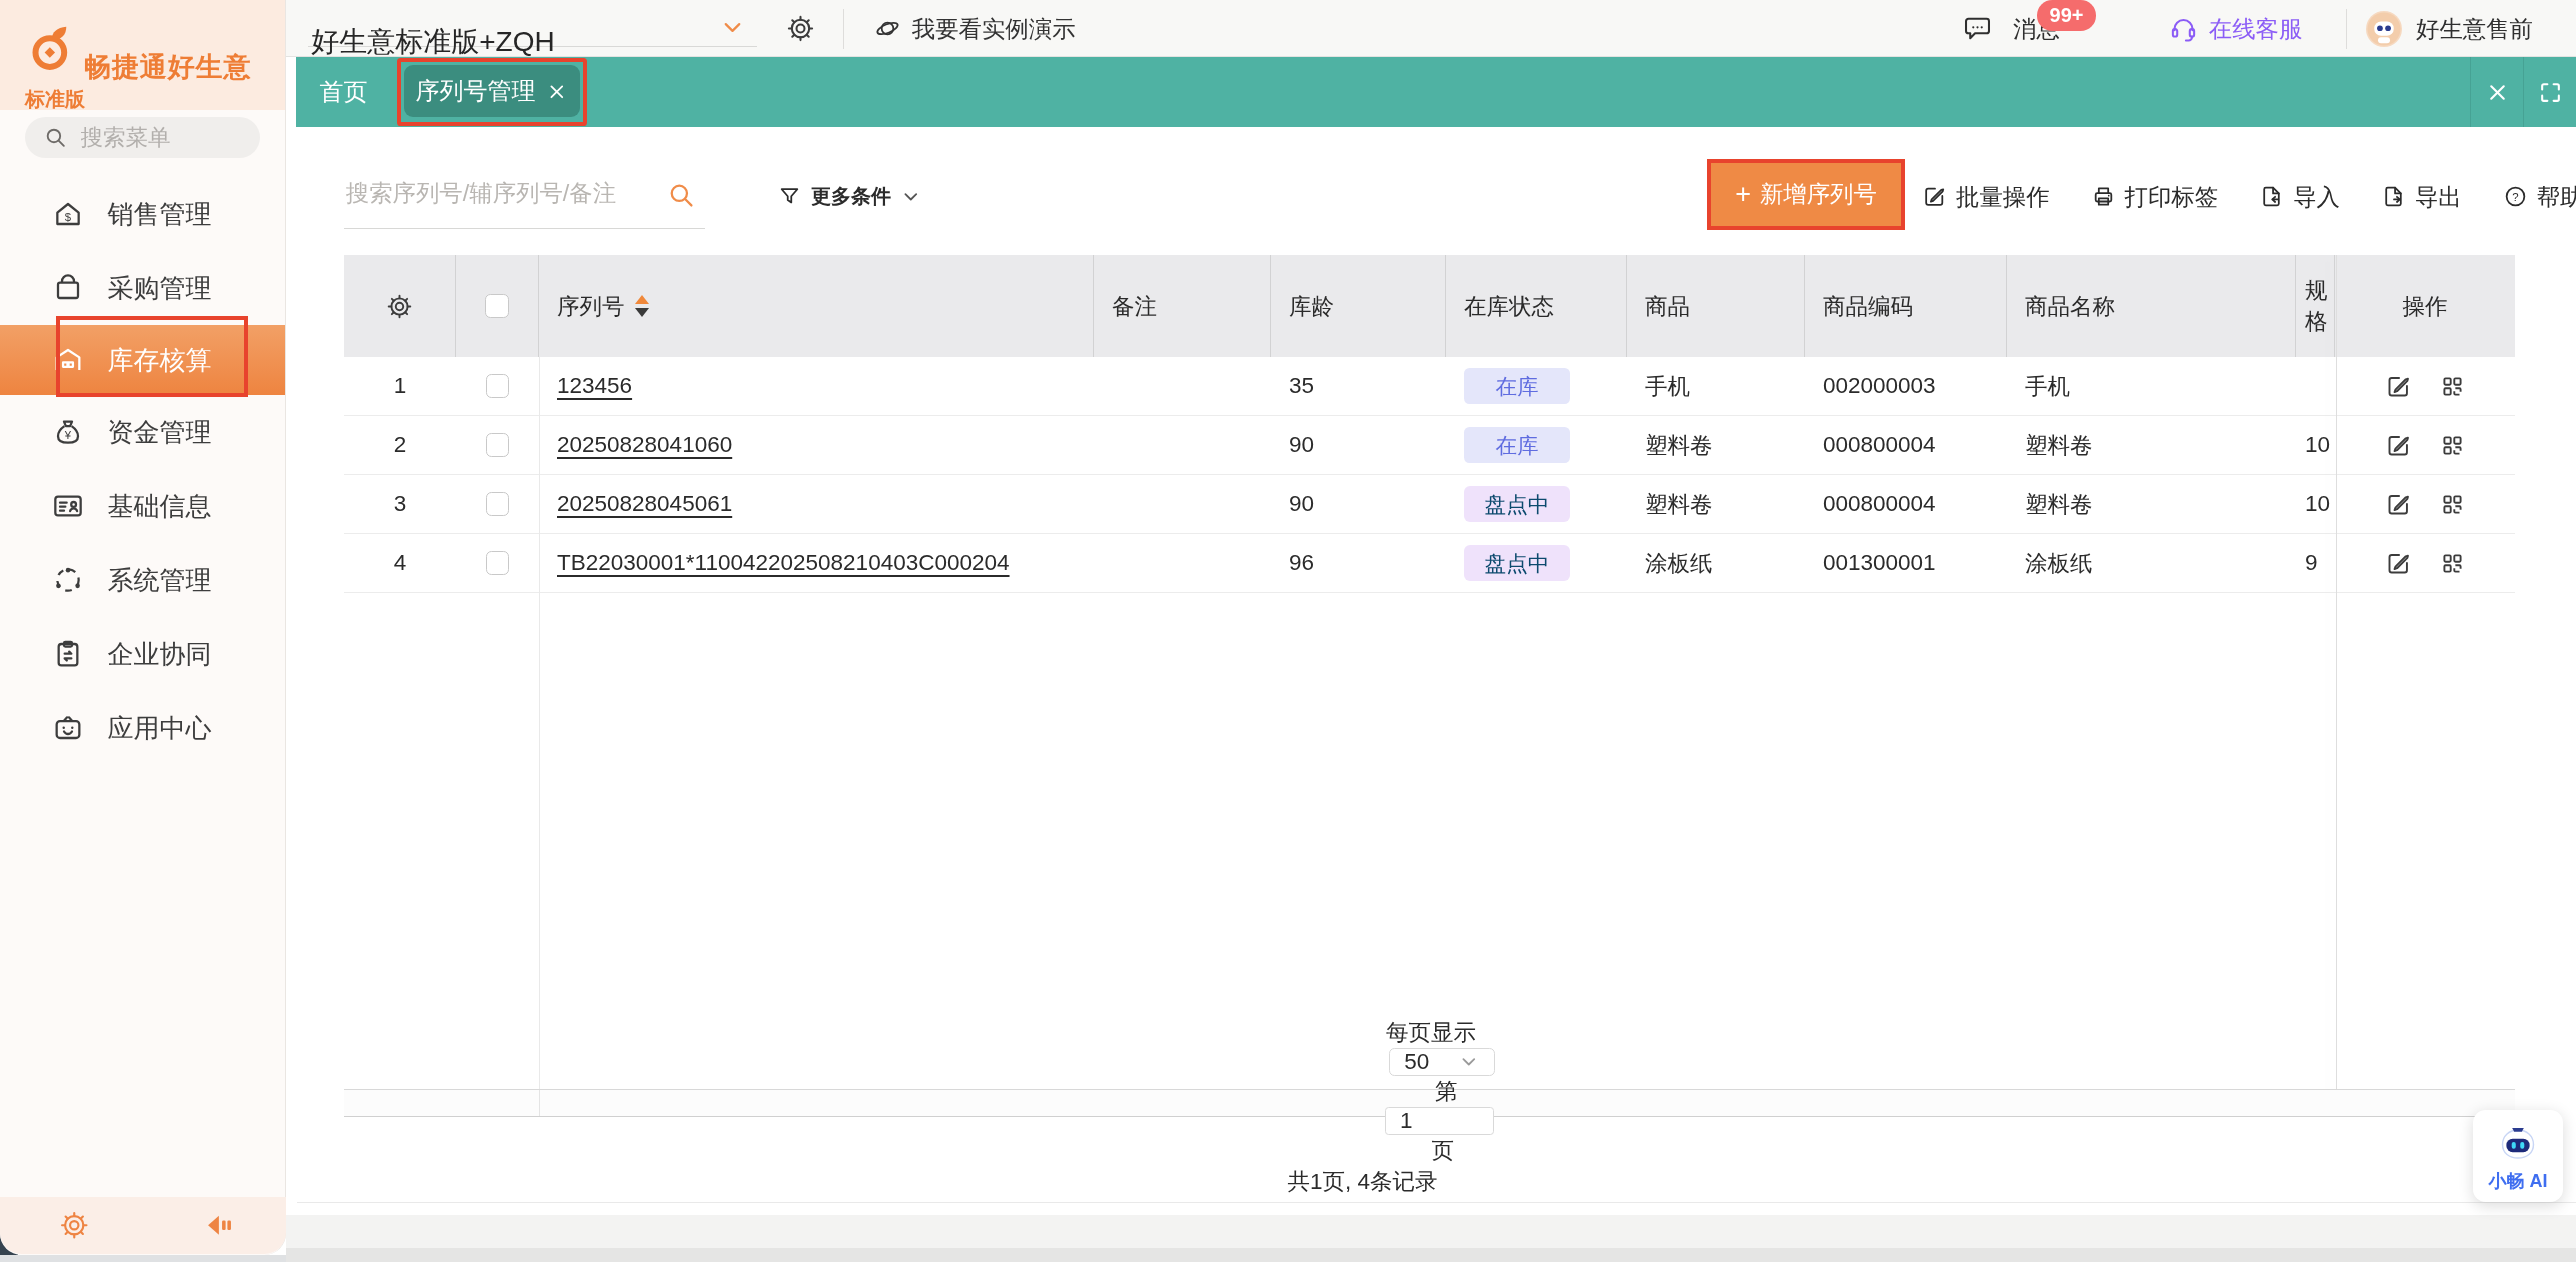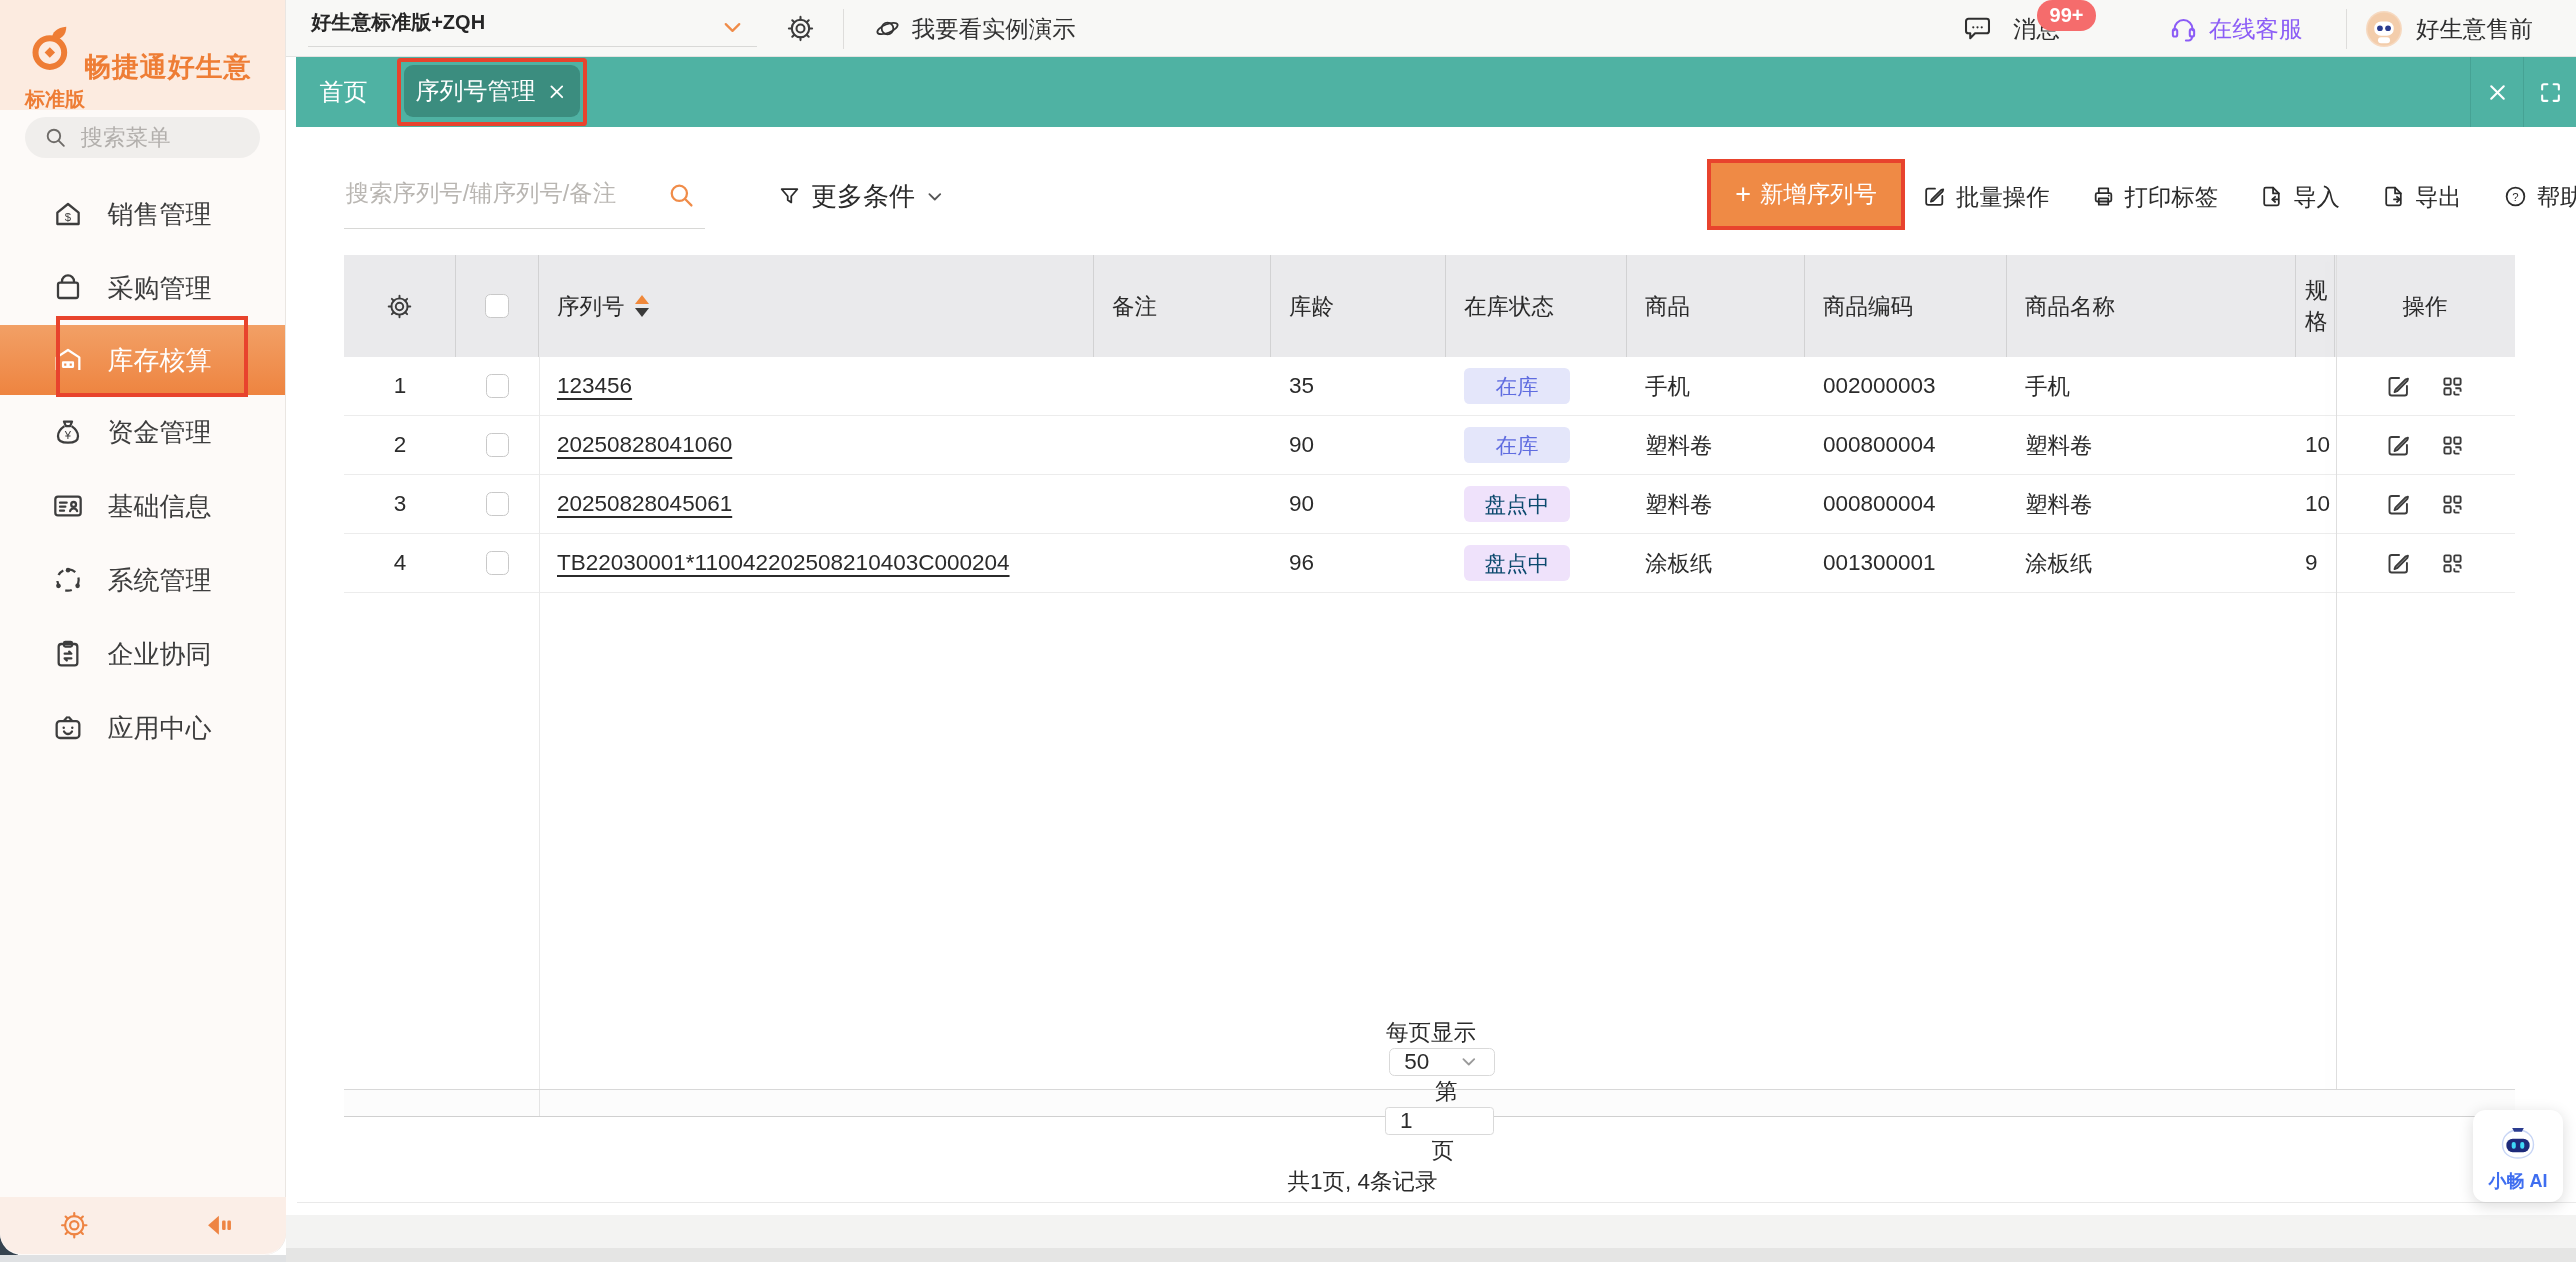--- a/index.html
+++ b/index.html
@@ -50,21 +50,21 @@
   }
   .sf-gear { position:absolute; left:59px; color:#ee8443; }
   .sf-collapse { position:absolute; left:203px; color:#ee8443; }
 
   
   .topbar {
     position:absolute; left:286px; top:0; right:0; height:57px; z-index:2;
     background:#f8f8f6; border-bottom:0.9px solid #e3e3e1;
   }
   .app-title-group { position:absolute; left:21.6px; top:0; width:449px; height:47px; border-bottom:0.9px solid #d9d9d7; }
-  .app-title { position:absolute; left:3.6px; top:9px; font-size:20px; color:#262626;font-weight:bold; }
+  .app-title { position:absolute; left:3.6px; top:23px; font-size:28px; color:#262626; }
   .app-title-chevron { position:absolute; left:411px; top:14.4px; color:#f08c49; }
   .tb-gear { position:absolute; left:500px; top:14.4px; color:#3c3c3c; }
   .tb-divider { position:absolute; top:9px; width:0.9px; height:40px; background:#dedddb; }
   .demo-group { position:absolute; left:588px; top:0; height:57px; display:flex; align-items:center; gap:10.8px; color:#333; font-size:23.4px; }
   .msg-group { position:absolute; left:1677px; top:0; height:57px; display:flex; align-items:center; gap:21px; font-size:23.4px; color:#2f2f2f; }
   .msg-badge {
     position:absolute; left:74px; top:0px; height:30.5px; padding:0 12.6px; border-radius:15.3px;
     background:#f56c6c; color:#fff; font-size:20px; font-weight:bold; display:flex; align-items:center;
   }
   .support-group { position:absolute; left:1883px; top:0; height:57px; display:flex; align-items:center; gap:10.8px; font-size:23.4px; color:#8b5cf6; }
@@ -84,21 +84,21 @@
   .ta-btn { width:52px; display:flex; justify-content:center; }
 
   
   .content { position:absolute; left:286px; top:128px; width:2290px; height:1087px; background:#fff; z-index:1; }
 
   
   .search-group { position:absolute; left:58px; top:36px; width:361px; height:65px; border-bottom:0.9px solid #d8d8d6; }
   .search-group input { position:absolute; left:1.8px; top:16px; width:296px; border:none; outline:none; font-size:23.4px; color:#444; font-family:inherit; background:transparent; }
   .search-group input::placeholder { color:#b9b6b2; }
   .search-group .search-ic { position:absolute; right:9px; top:16px; color:#f08c49; }
-  .filters-group { position:absolute; left:491px; top:36px; height:65px; display:flex; align-items:center; gap:9px; font-size:26px; color:#2b2b2b; }
+  .filters-group { position:absolute; left:491px; top:36px; height:65px; display:flex; align-items:center; gap:9px; font-size:20px; color:#2b2b2b;font-weight:bold; }
   .add-ring { position:absolute; left:1421px; top:30.5px; border:4.5px solid #e8432d; }
   .add-btn {
     width:190px; height:63px; background:#ef8a45; color:#fff; font-size:23.4px;
     display:flex; align-items:center; justify-content:center; gap:9px; border:none; font-family:inherit;
   }
   .tool-btns { position:absolute; left:1636px; top:36px; height:65px; display:flex; align-items:center; }
   .tool-btn { display:flex; align-items:center; gap:9px; font-size:23.4px; color:#2b2b2b; margin-right:41px; white-space:nowrap; }
 
   
   .tbl { position:absolute; left:58px; top:127px; width:2171px; }

